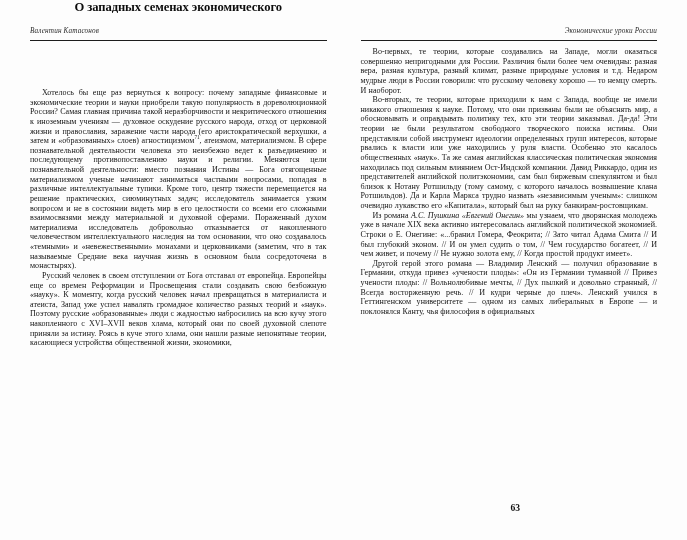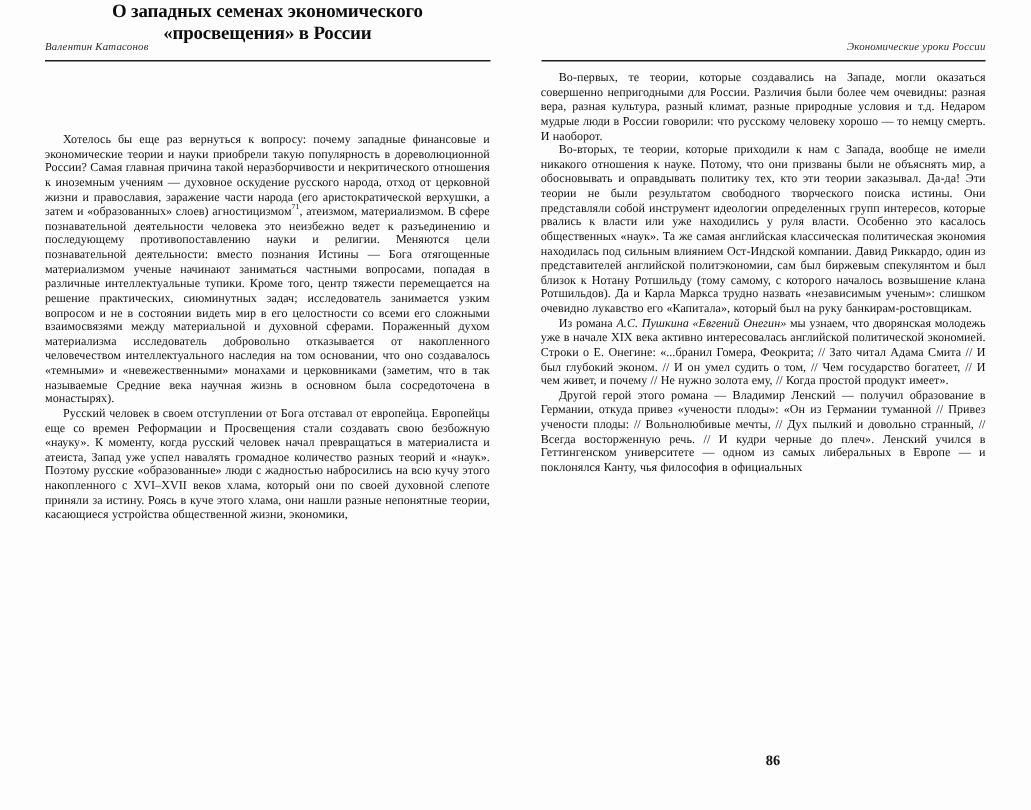--- a/index.html
+++ b/index.html
@@ -116,21 +116,20 @@
 
 <div class="spread">
 
   <div class="page page-left">
 
     <div class="running-head">Валентин Катасонов</div>
     <div class="head-rule"></div>
 
     <h1 class="chapter-title">
       <span class="tl">О западных семенах экономического</span>
-      <span class="tl">«просвещения» в России</span>
     </h1>
 
     <div class="column">
       <p><span>Хотелось бы еще раз вернуться к вопросу: почему западные финансовые и экономические теории и науки приобрели такую популярность в дореволюционной России? Самая главная причина такой неразборчивости и некритического отношения к иноземным учениям — духовное оскудение русского народа, отход от церковной жизни и православия, заражение части народа (его аристократической верхушки, а затем и «образованных» слоев) агностицизмом</span><sup class="fn">71</sup><span>, атеизмом, материализмом. В сфере познавательной деятельности человека это неизбежно ведет к разъединению и последующему противопоставлению науки и религии. Меняются цели познавательной деятельности: вместо познания Истины — Бога отягощенные материализмом ученые начинают заниматься частными вопросами, попадая в различные интеллектуальные тупики. Кроме того, центр тяжести перемещается на решение практических, сиюминутных задач; исследователь занимается узким вопросом и не в состоянии видеть мир в его целостности со всеми его сложными взаимосвязями между материальной и духовной сферами. Пораженный духом материализма исследователь добровольно отказывается от накопленного человечеством интеллектуального наследия на том основании, что оно создавалось «темными» и «невежественными» монахами и церковниками (заметим, что в так называемые Средние века научная жизнь в основном была сосредоточена в монастырях).</span></p>
 
       <p><span>Русский человек в своем отступлении от Бога отставал от европейца. Европейцы еще со времен Реформации и Просвещения стали создавать свою безбожную «науку». К моменту, когда русский человек начал превращаться в материалиста и атеиста, Запад уже успел навалять громадное количество разных теорий и «наук». Поэтому русские «образованные» люди с жадностью набросились на всю кучу этого накопленного с XVI–XVII веков хлама, который они по своей духовной слепоте приняли за истину. Роясь в куче этого хлама, они нашли разные непонятные теории, касающиеся устройства общественной жизни, экономики,</span></p>
     </div>
 
   </div>
 
@@ -143,16 +142,16 @@
 
       <p><span>Во-первых, те теории, которые создавались на Западе, могли оказаться совершенно непригодными для России. Различия были более чем очевидны: разная вера, разная культура, разный климат, разные природные условия и т.д. Недаром мудрые люди в России говорили: что русскому человеку хорошо — то немцу смерть. И наоборот.</span></p>
 
       <p><span>Во-вторых, те теории, которые приходили к нам с Запада, вообще не имели никакого отношения к науке. Потому, что они призваны были не объяснять мир, а обосновывать и оправдывать политику тех, кто эти теории заказывал. Да-да! Эти теории не были результатом свободного творческого поиска истины. Они представляли собой инструмент идеологии определенных групп интересов, которые рвались к власти или уже находились у руля власти. Особенно это касалось общественных «наук». Та же самая английская классическая политическая экономия находилась под сильным влиянием Ост-Индской компании. Давид Риккардо, один из представителей английской политэкономии, сам был биржевым спекулянтом и был близок к Нотану Ротшильду (тому самому, с которого началось возвышение клана Ротшильдов). Да и Карла Маркса трудно назвать «независимым ученым»: слишком очевидно лукавство его «Капитала», который был на руку банкирам-ростовщикам.</span></p>
 
       <p><span>Из романа </span><span class="it">А.С. Пушкина «Евгений Онегин»</span><span> мы узнаем, что дворянская молодежь уже в начале XIX века активно интересовалась английской политической экономией. Строки о Е. Онегине: «...бранил Гомера, Феокрита; // Зато читал Адама Смита // И был глубокий эконом. // И он умел судить о том, // Чем государство богатеет, // И чем живет, и почему // Не нужно золота ему, // Когда простой продукт имеет».</span></p>
 
       <p><span>Другой герой этого романа — Владимир Ленский — получил образование в Германии, откуда привез «учености плоды»: «Он из Германии туманной // Привез учености плоды: // Вольнолюбивые мечты, // Дух пылкий и довольно странный, // Всегда восторженную речь. // И кудри черные до плеч». Ленский   учился в Геттингенском университете — одном из самых либеральных в Европе — и поклонялся Канту, чья философия в официальных</span></p>
     </div>
 
-    <div class="folio">86</div>
+    <div class="folio">63</div>
   </div>
 
 </div>
 
 </body></html>

